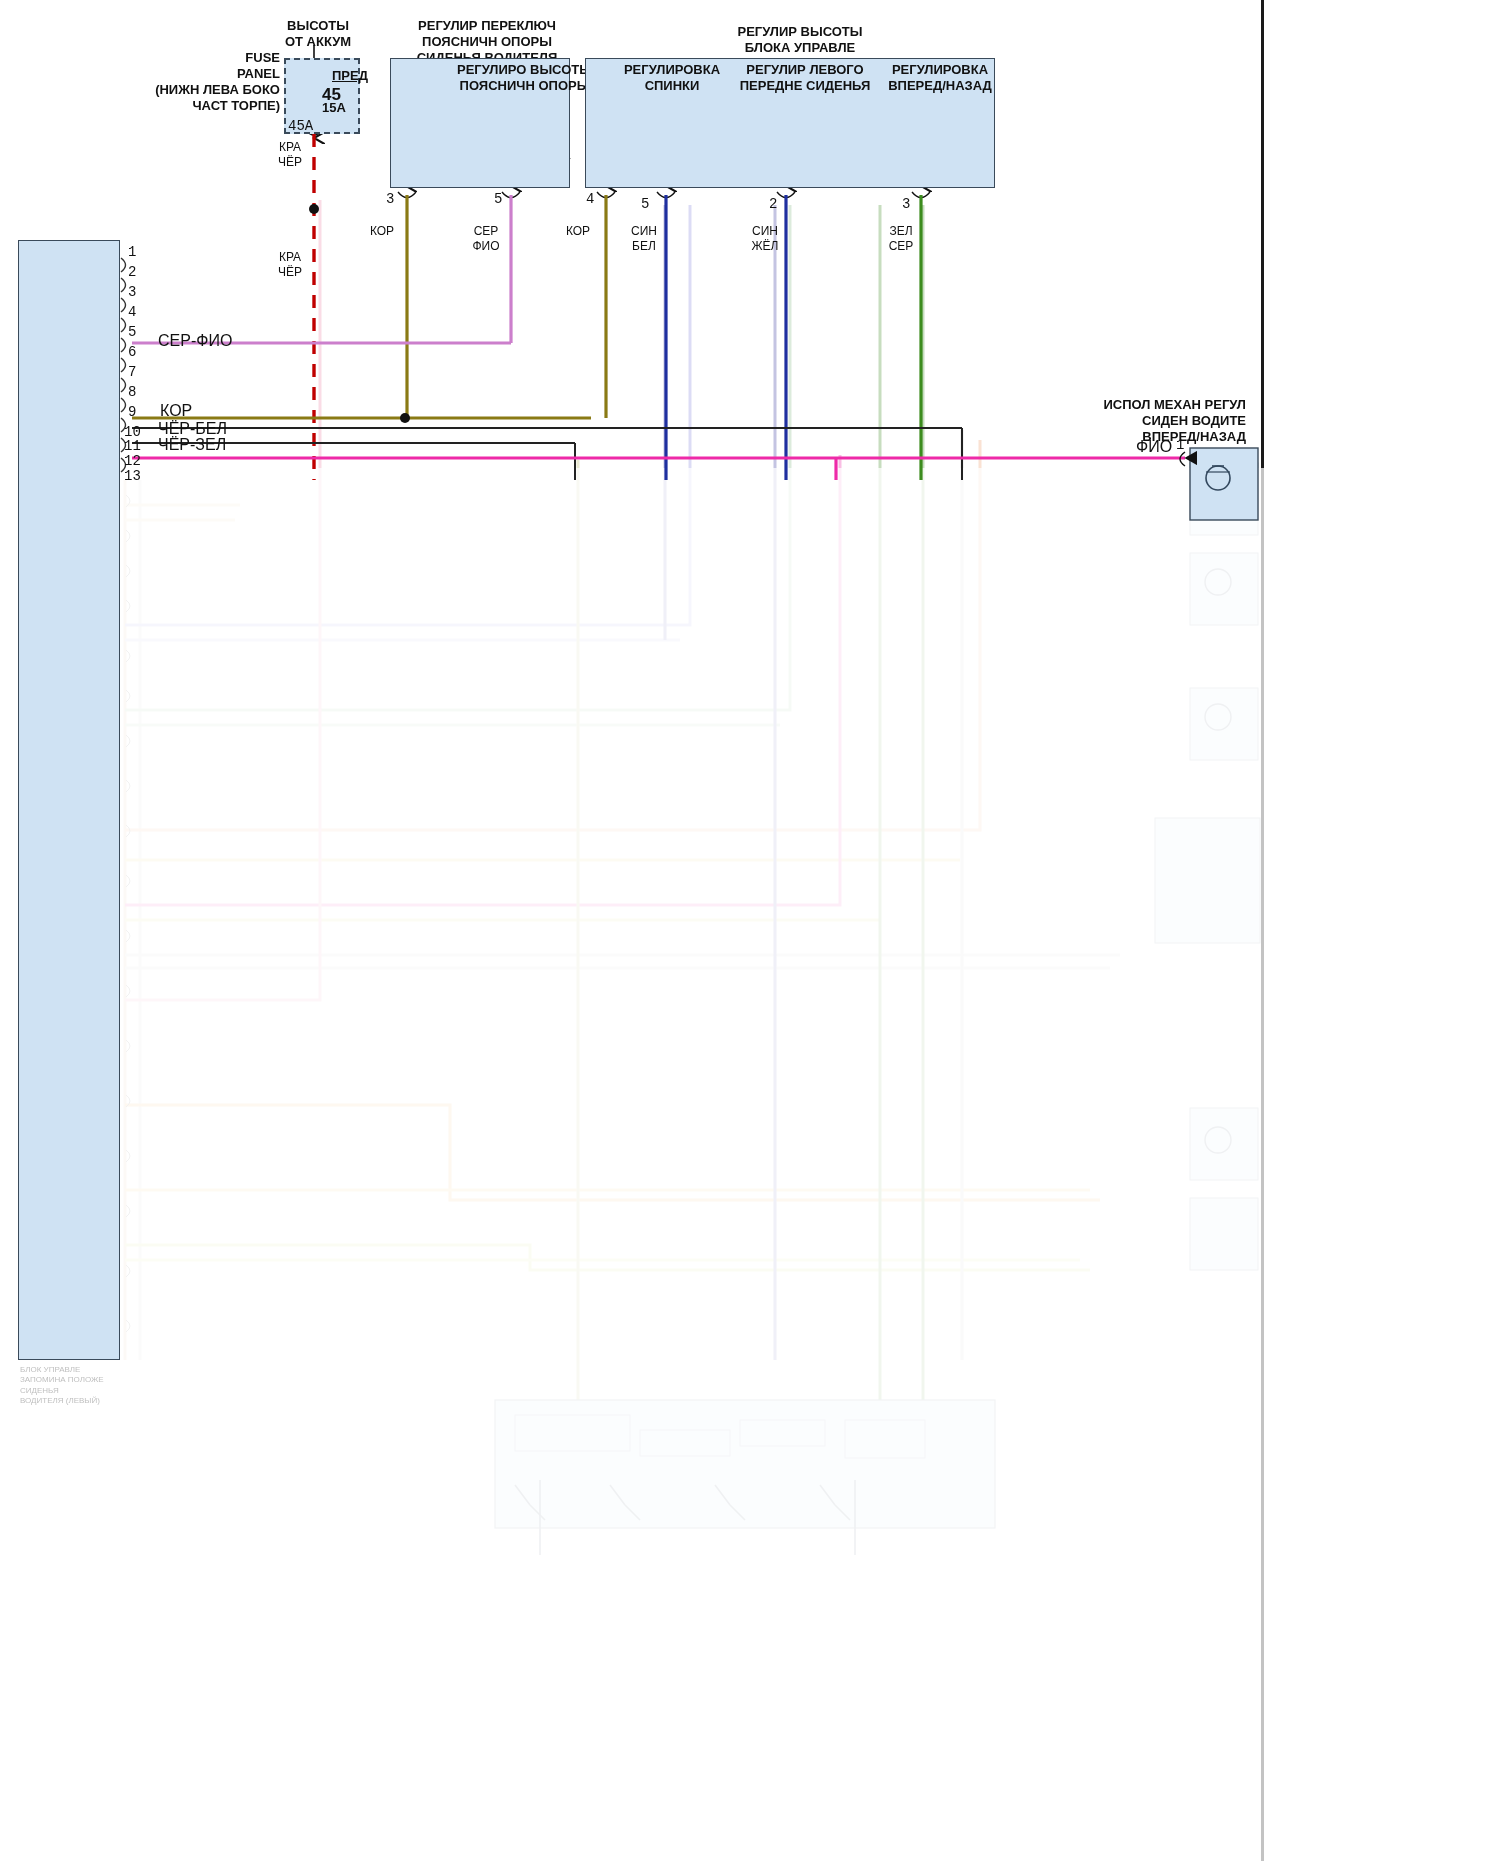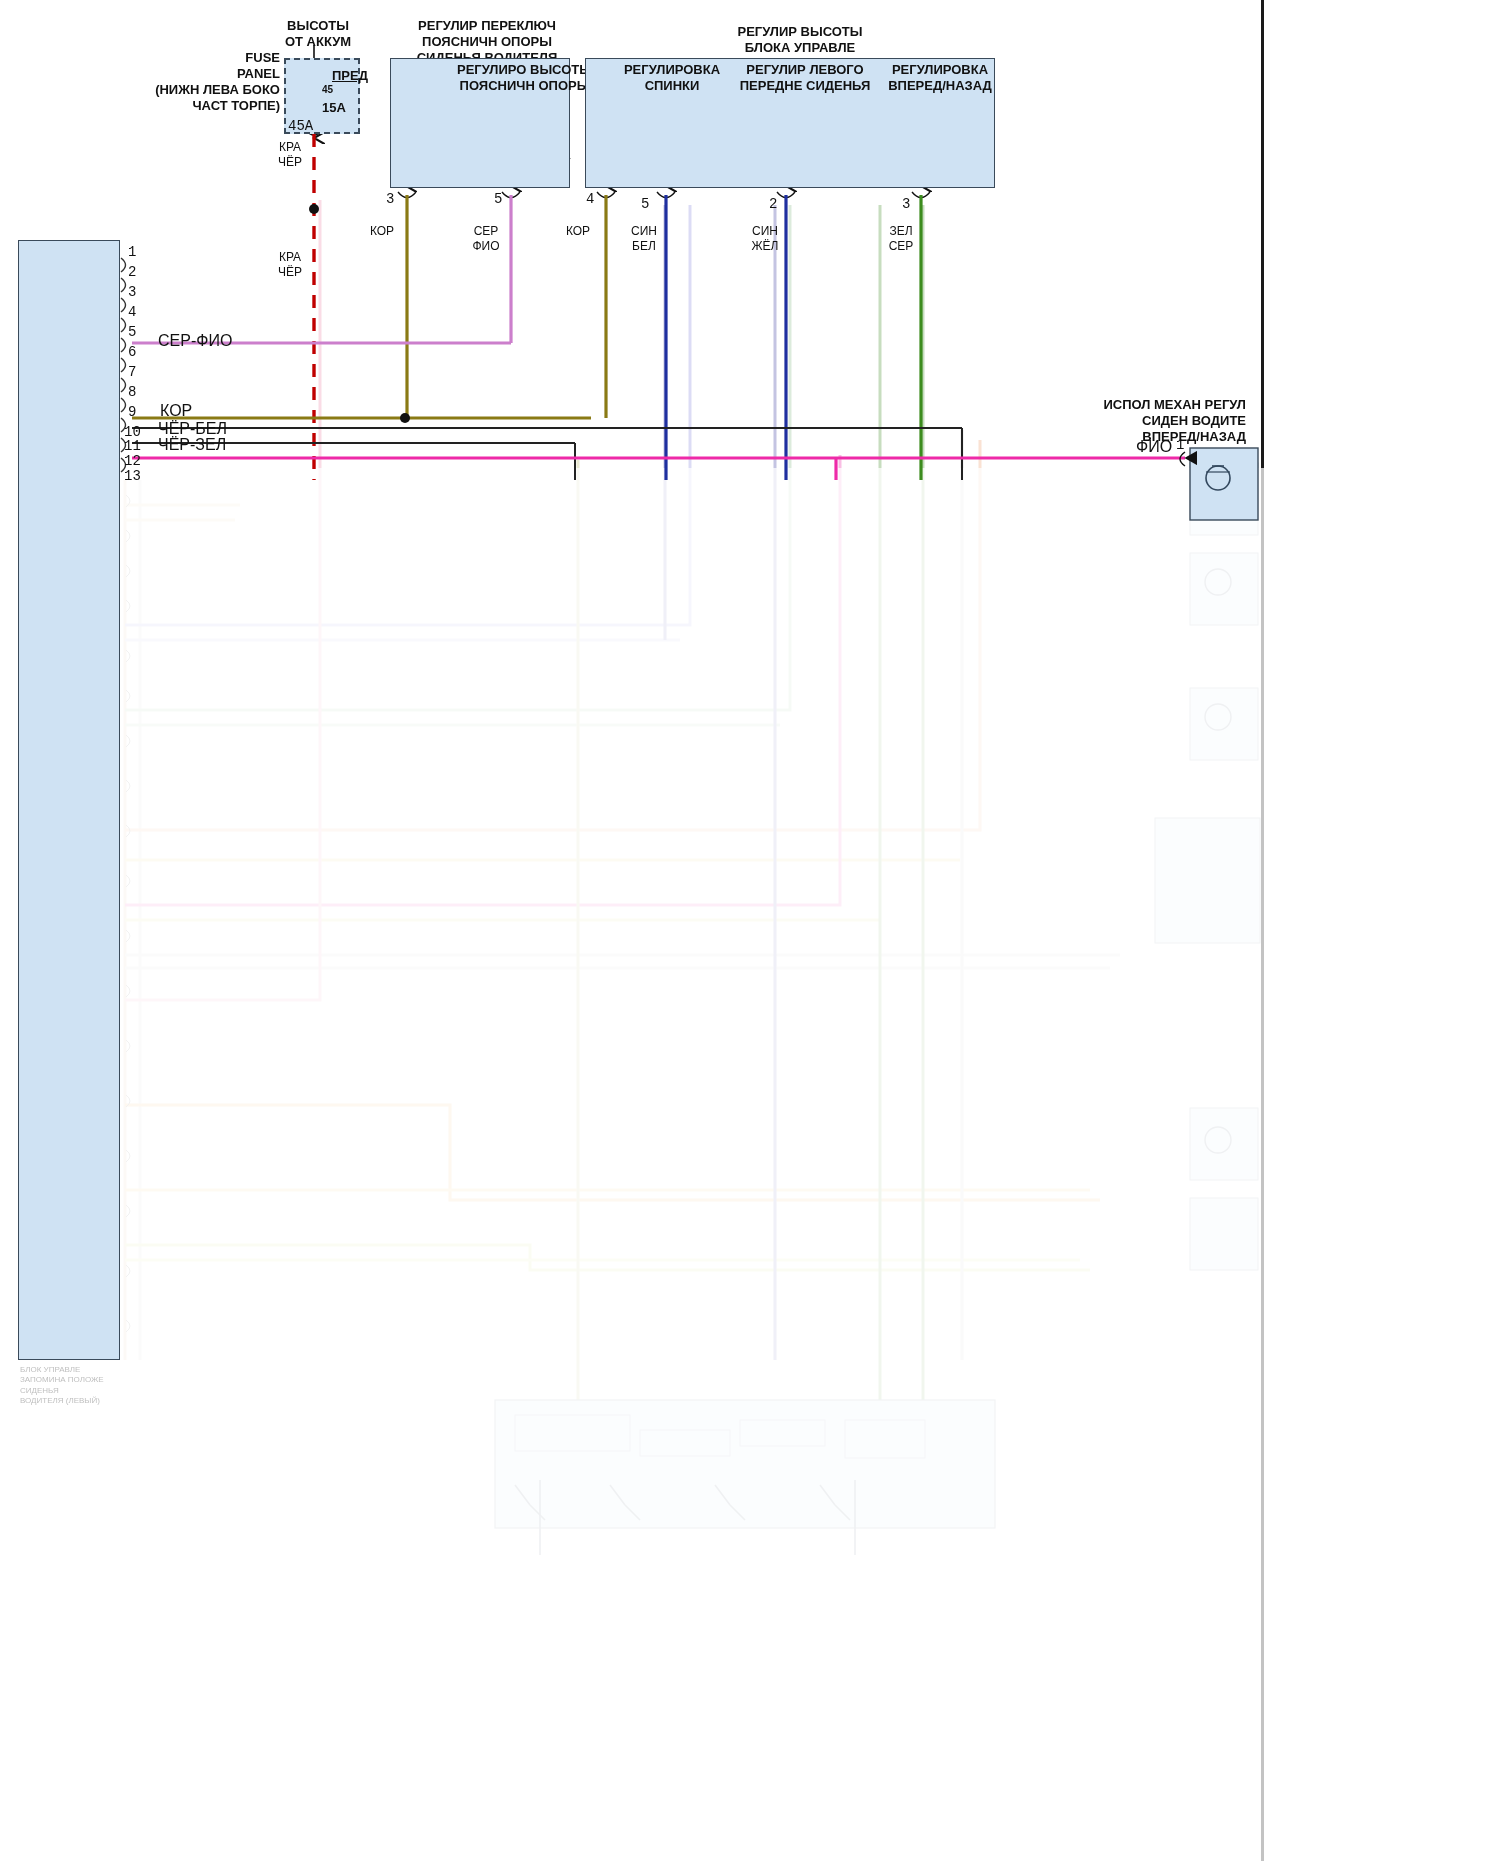--- a/index.html
+++ b/index.html
@@ -381,21 +381,21 @@
 ОТ АККУМ</div>
 
   <div class="lbl lbl-r" style="left:110px; top:50px; width:170px;">FUSE
 PANEL
 (НИЖН ЛЕВА БОКО
 ЧАСТ ТОРПЕ)</div>
 
   <div class="blk-dashed" style="left:284px; top:58px; width:76px; height:76px;"></div>
 
   <div class="lbl" style="left:332px; top:68px; width:60px;text-decoration:underline;">ПРЕД</div>
-  <div class="lbl-sm" style="left:322px; top:84px; width:40px; font-weight:700; font-size:10px;">45</div>
+  <div class="lbl-sm" style="left:322px; top:84px; width:40px; font-weight:700; font-size:17px;">45</div>
   <div class="lbl-sm" style="left:322px; top:100px; width:46px; font-weight:700; font-size:13px;">15A</div>
 
   <div class="pinnum" style="left:288px; top:118px; width:30px;">45A</div>
 
   <div class="wirelbl" style="left:268px; top:140px; width:44px;">КРА
 ЧЁР</div>
   <div class="wirelbl" style="left:268px; top:250px; width:44px;">КРА
 ЧЁР</div>
 
   <div class="lbl lbl-c" style="left:392px; top:18px; width:190px;">РЕГУЛИР ПЕРЕКЛЮЧ

